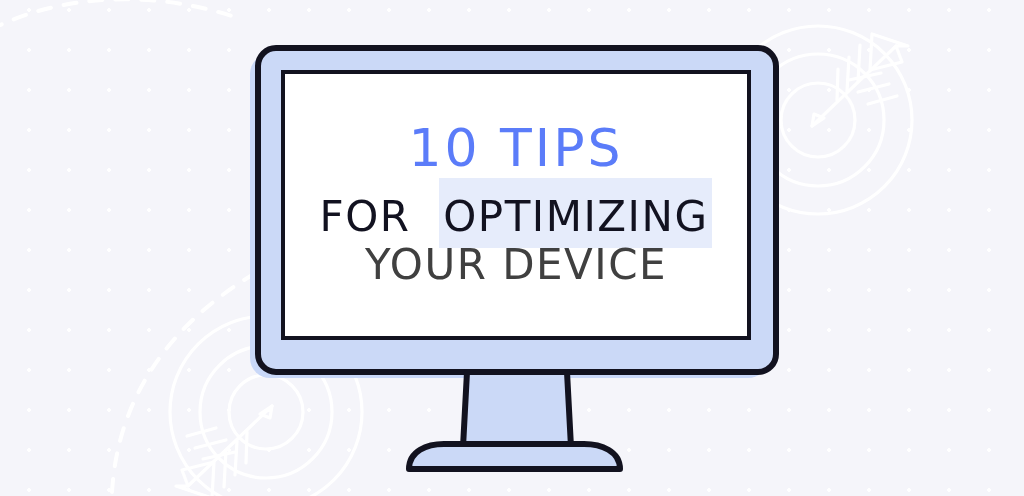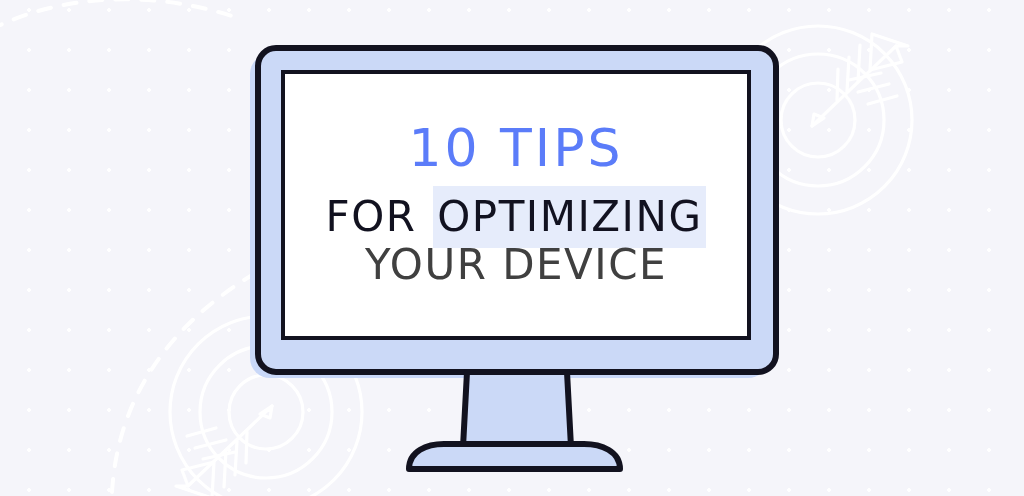--- a/index.html
+++ b/index.html
@@ -82,26 +82,26 @@
 
   #sub-line-2 {
     font-size: 42px;
     color: #404040;
     letter-spacing: 1.5px;
     white-space: nowrap;
   }
 
   .hl {
     background: #e6ecfb;
-    padding: 6px 4px 7px 4px;
+    padding: 14px 4px 7px 4px;
     box-decoration-break: clone;
     -webkit-box-decoration-break: clone;
   }
 
-  .pre-hl { padding-right: 2px; }
+  .pre-hl { padding-right: 14px; }
 </style>
 </head>
 <body>
 
 <div id="canvas">
 
   <div id="dot-grid"></div>
 
   <svg id="decor" viewBox="0 0 1024 496" xmlns="http://www.w3.org/2000/svg">
     <g fill="none" stroke="#ffffff" stroke-width="3.2" stroke-linecap="round" stroke-linejoin="round">

